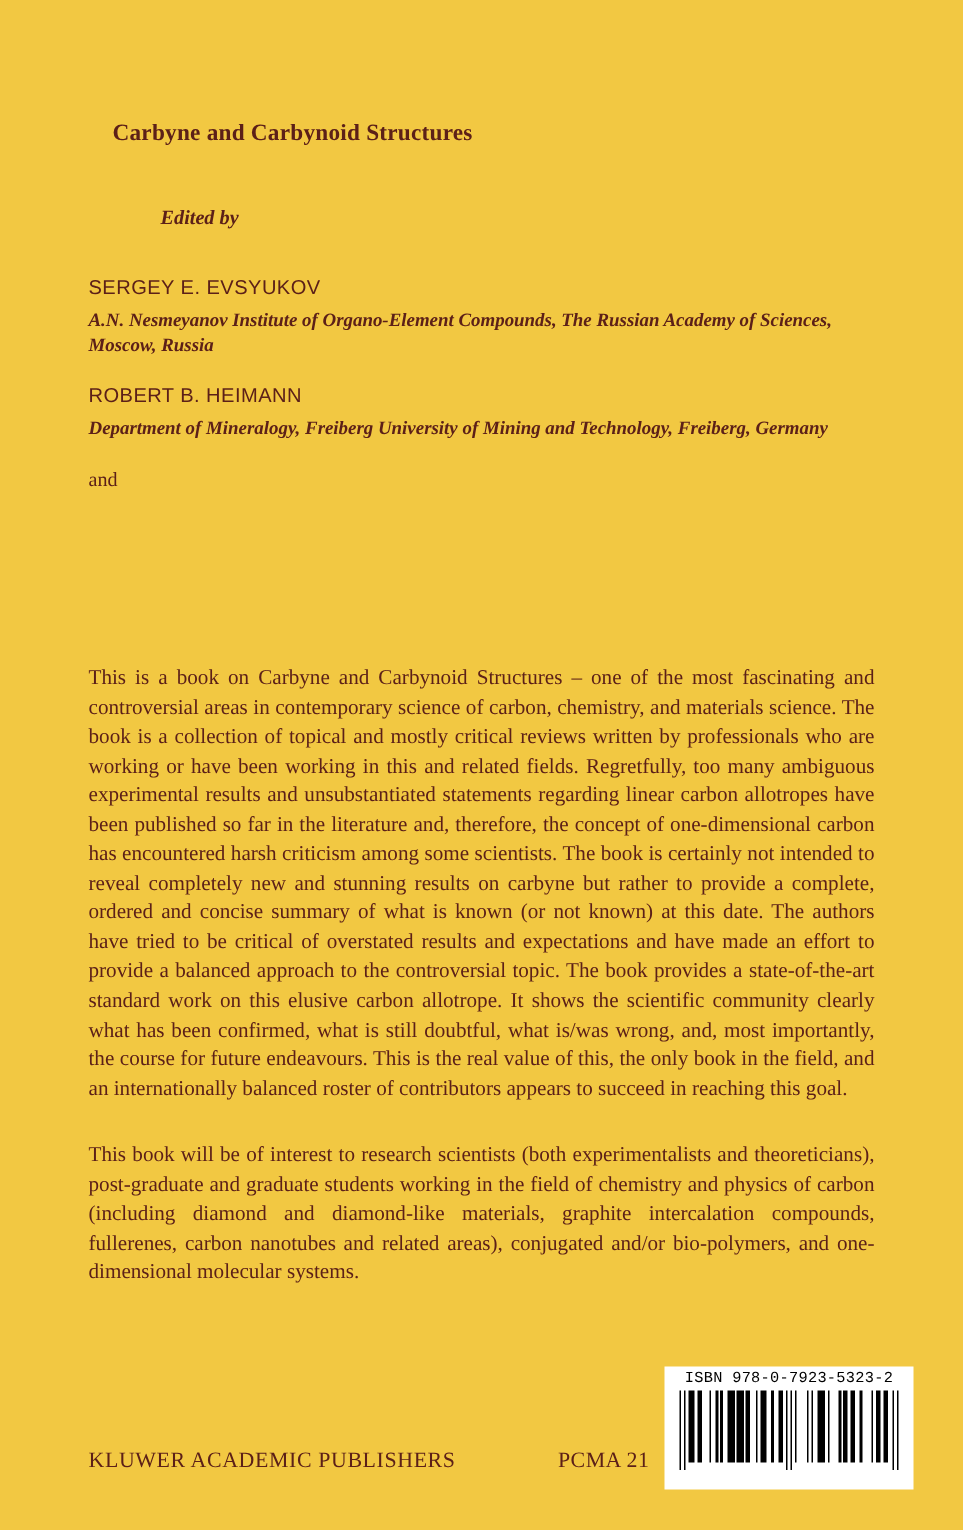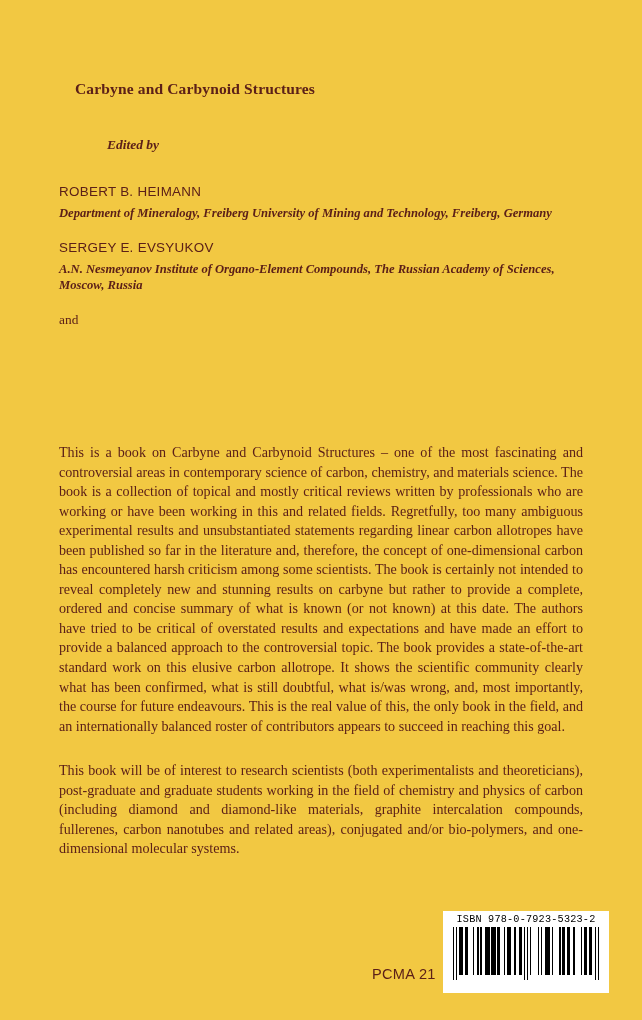--- a/index.html
+++ b/index.html
@@ -115,21 +115,21 @@
     font-family: "Liberation Serif", serif;
     font-size: 14.6px;
     letter-spacing: 0.4px;
     color: #5c2018;
     white-space: nowrap;
   }
   .series-code {
     position: absolute;
     left: 372px;
     top: 966px;
-    font-family: Liberation Sans, sans-serif;
+    font-family: Liberation Serif, serif;
     font-size: 14.6px;
     letter-spacing: 0.3px;
     color: #5c2018;
     white-space: nowrap;
   }
 
   
   .barcode-box {
     position: absolute;
     left: 443px;
@@ -179,42 +179,43 @@
 <div class="cover">
   <div class="content">
 
     <div class="title">Carbyne and Carbynoid Structures</div>
 
     <div class="editors">
 
       <div class="edited-by">Edited by</div>
 
       <div class="editor-block">
+        <div class="editor-name">SERGEY E. EVSYUKOV</div>
+        <div class="editor-affil">A.N. Nesmeyanov Institute of Organo-Element Compounds, The Russian Academy of Sciences, Moscow, Russia</div>
+      </div>
+
+      <div class="editor-block">
         <div class="editor-name">ROBERT B. HEIMANN</div>
         <div class="editor-affil">Department of Mineralogy, Freiberg University of Mining and Technology, Freiberg, Germany</div>
       </div>
 
+      <div class="conj-and">and</div>
+
       <div class="editor-block">
-        <div class="editor-name">SERGEY E. EVSYUKOV</div>
-        <div class="editor-affil">A.N. Nesmeyanov Institute of Organo-Element Compounds, The Russian Academy of Sciences, Moscow, Russia</div>
-      </div>
-
-      <div class="conj-and">and</div>
-
-      <div class="editor-block">
       </div>
 
     </div>
 
     <div class="blurb p1">This is a book on Carbyne and Carbynoid Structures – one of the most fascinating and controversial areas in contemporary science of carbon, chemistry, and materials science. The book is a collection of topical and mostly critical reviews written by professionals who are working or have been working in this and related fields. Regretfully, too many ambiguous experimental results and unsubstantiated statements regarding linear carbon allotropes have been published so far in the literature and, therefore, the concept of one-dimensional carbon has encountered harsh criticism among some scientists. The book is certainly not intended to reveal completely new and stunning results on carbyne but rather to provide a complete, ordered and concise summary of what is known (or not known) at this date. The authors have tried to be critical of overstated results and expectations and have made an effort to provide a balanced approach to the controversial topic. The book provides a state-of-the-art standard work on this elusive carbon allotrope. It shows the scientific community clearly what has been confirmed, what is still doubtful, what is/was wrong, and, most importantly, the course for future endeavours. This is the real value of this, the only book in the field, and an internationally balanced roster of contributors appears to succeed in reaching this goal.</div>
 
     <div class="blurb p2">This book will be of interest to research scientists (both experimentalists and theoreticians), post-graduate and graduate students working in the field of chemistry and physics of carbon (including diamond and diamond-like materials, graphite intercalation compounds, fullerenes, carbon nanotubes and related areas), conjugated and/or bio-polymers, and one-dimensional molecular systems.</div>
 
   </div>
 
+  <div class="publisher">KLUWER ACADEMIC PUBLISHERS</div>
 
   <div class="series-code">PCMA 21</div>
 
   <div class="barcode-box">
     <div class="isbn-text">ISBN 978-0-7923-5323-2</div>
     <div class="bars" id="bars">
         <span class="bar tall" style="display: inline-block; width: 1.55px; margin-right: 0px; background: rgb(0, 0, 0); height: 53px;"></span>
         <span style="display: inline-block; width: 1.55px; margin-right: 0px; background: transparent; height: 48px;"></span>
         <span class="bar tall" style="display: inline-block; width: 1.55px; margin-right: 0px; background: rgb(0, 0, 0); height: 53px;"></span>
         <span style="display: inline-block; width: 1.55px; margin-right: 0px; background: transparent; height: 48px;"></span>

